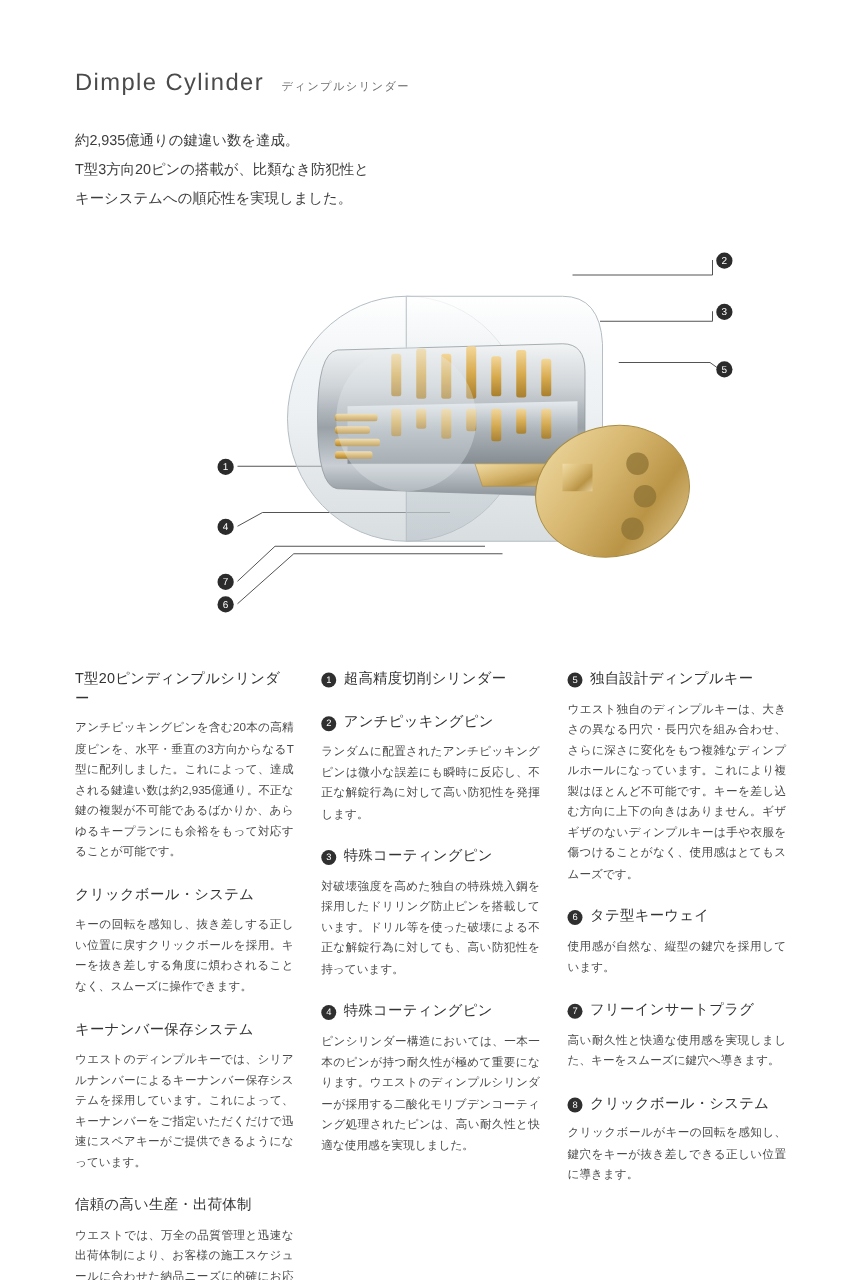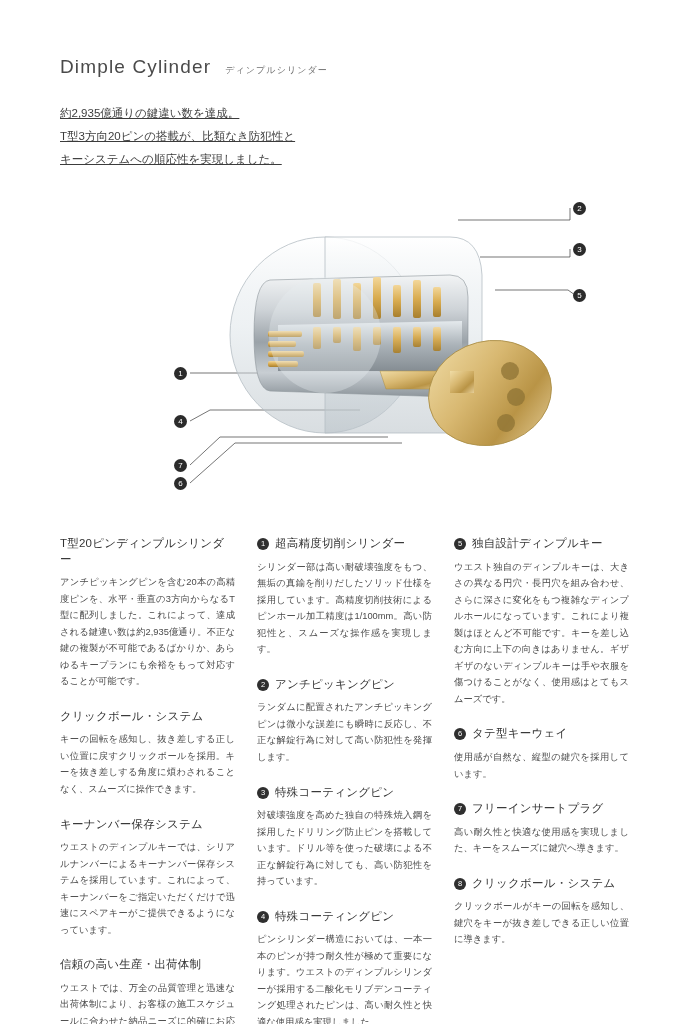--- a/index.html
+++ b/index.html
@@ -45,21 +45,21 @@
     letter-spacing: 0.12em;
     color: #6f6f6f;
     text-align: right;
   }
   .lead {
     margin-top: 24px;
     font-size: 11.5px;
     line-height: 2.0;
     color: #3c3c3c;
   }
-  .lead div { white-space: nowrap; text-decoration: underline; }
+  .lead div { white-space: nowrap; }
 
   
   .illus {
     position: absolute;
     left: 150px;
     top: 175px;
     width: 470px;
     height: 340px;
   }
   .illus svg { display: block; }
@@ -265,21 +265,20 @@
         <div class="blk-body">ウエストでは、万全の品質管理と迅速な出荷体制により、お客様の施工スケジュールに合わせた納品ニーズに的確にお応えしています。</div>
       </div>
     </div>
 
     <div class="col">
       <div class="blk">
         <div class="blk-head">
           <div class="num">1</div>
           <div class="blk-title">超高精度切削シリンダー</div>
         </div>
-        <div class="blk-body">シリンダー部は高い耐破壊強度をもつ、無垢の真鍮を削りだしたソリッド仕様を採用しています。高精度切削技術によるピンホール加工精度は1/100mm。高い防犯性と、スムーズな操作感を実現します。</div>
       </div>
       <div class="blk">
         <div class="blk-head">
           <div class="num">2</div>
           <div class="blk-title">アンチピッキングピン</div>
         </div>
         <div class="blk-body">ランダムに配置されたアンチピッキングピンは微小な誤差にも瞬時に反応し、不正な解錠行為に対して高い防犯性を発揮します。</div>
       </div>
       <div class="blk">
         <div class="blk-head">

